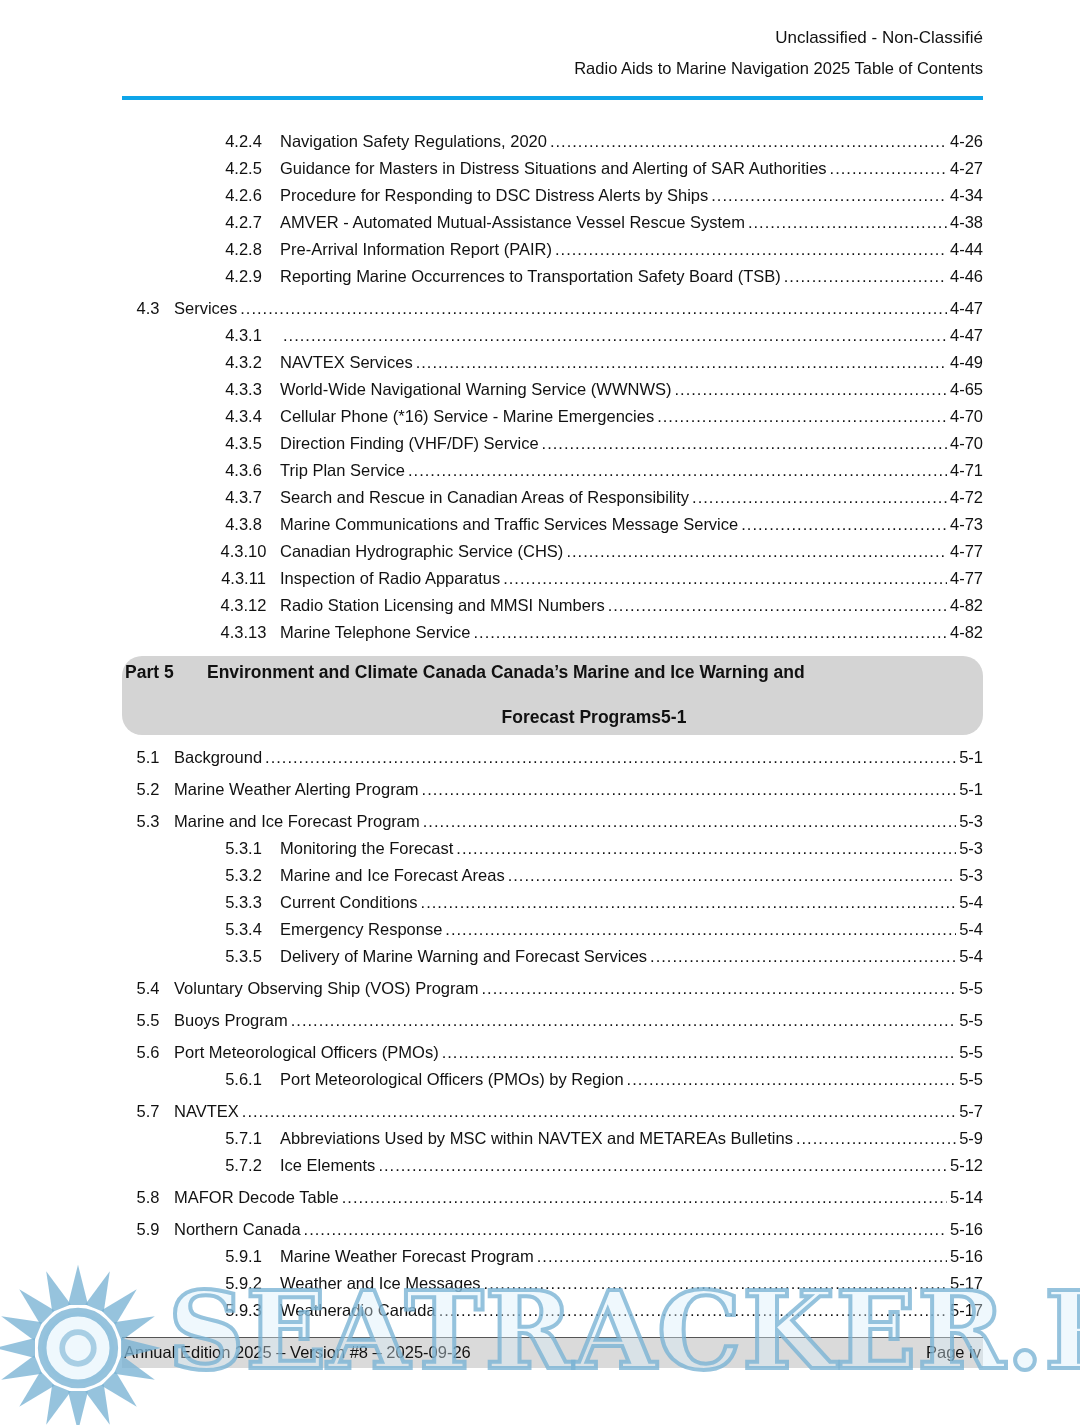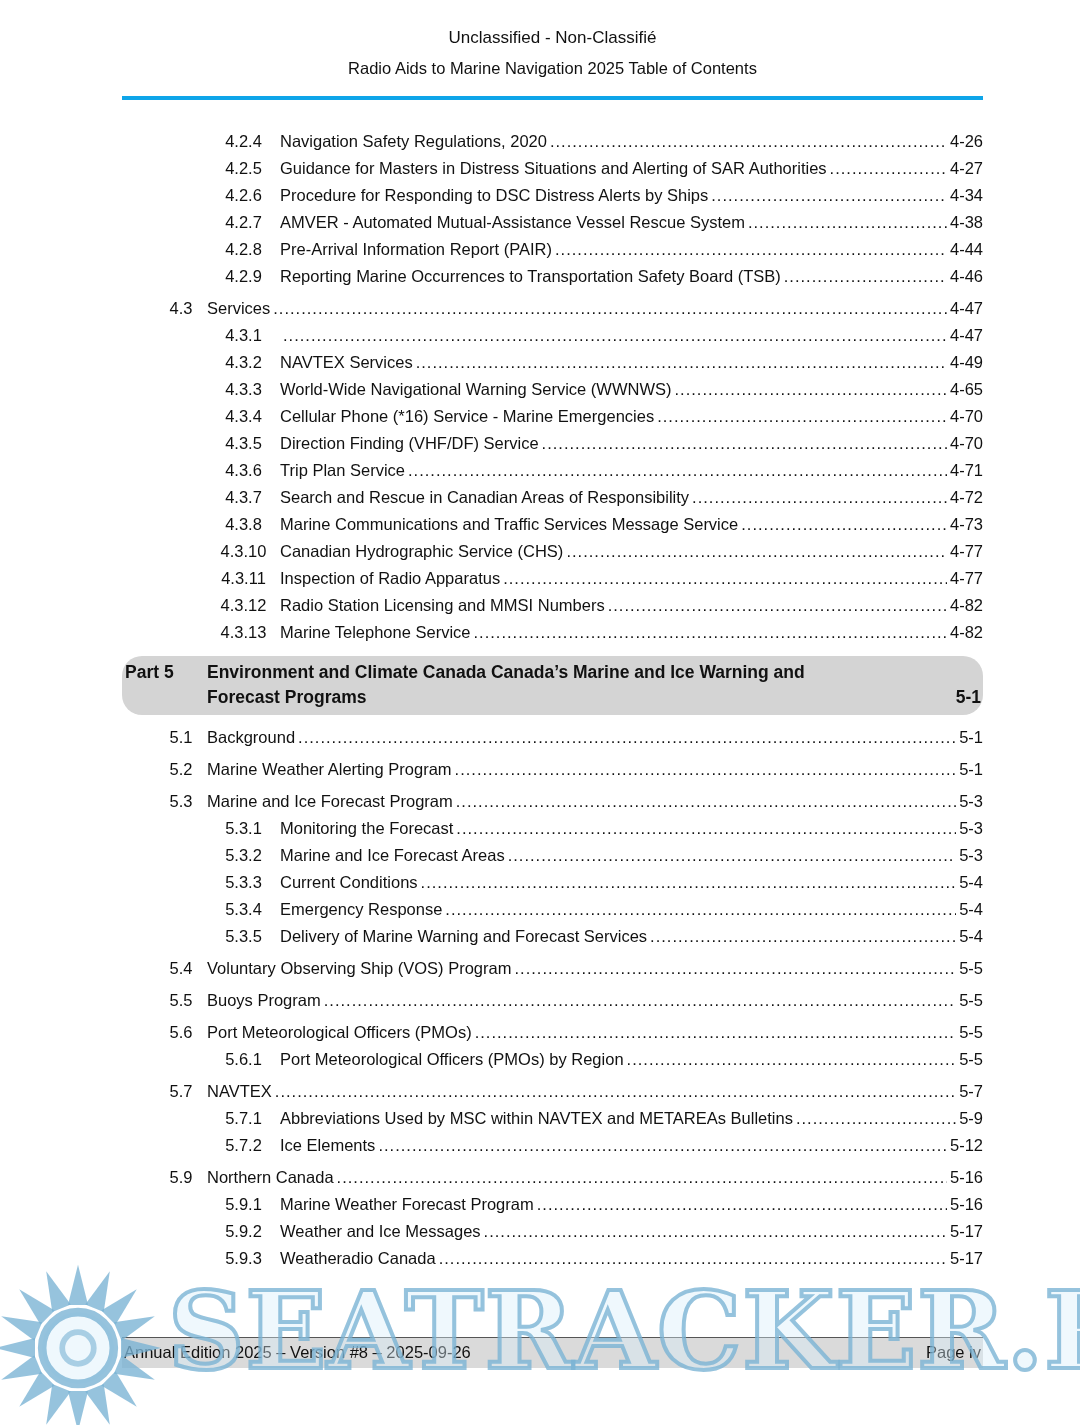--- a/index.html
+++ b/index.html
@@ -7,37 +7,37 @@
     width: 1080px; height: 1425px;
     position: relative;
     background: #ffffff;
     font-family: "Liberation Sans", "DejaVu Sans", sans-serif;
     color: #111;
     overflow: hidden;
   }
   .page-header {
     position: absolute;
     top: 28px; left: 122px; right: 97px;
-    text-align: center;
+    text-align: right;
   }
   .classification { font-size: 17px; margin-bottom: 11px; }
   .doc-title { font-size: 16.5px; padding-bottom: 18px; border-bottom: 4px solid #0ea5e9; }
 
   .content { position: absolute; top: 128px; left: 122px; right: 97px; }
 
   .toc-row {
     display: flex;
     align-items: baseline;
     font-size: 16.5px;
     line-height: 27px;
     text-align: center;
   }
   .toc-row.level-2 { margin-top: 5px; }
   .num { flex: none; }
-  .level-2 .num { margin-left: 33px; width: 52px; }
+  .level-2 .num { width: 52px; }
   .level-3 .num { margin-left: 85px; width: 73px; }
   .title { flex: none; white-space: nowrap; }
   .dots {
     flex: 1 1 0;
     overflow: hidden;
     white-space: nowrap;
     min-width: 10px;
     margin: 0 3px;
   }
   .dots::after {
@@ -52,21 +52,21 @@
     margin-top: 10px;
     margin-bottom: 9px;
     padding: 4px 2px 5px 3px;
     font-weight: bold;
     font-size: 17.5px;
     line-height: 25px;
     border-radius: 20px;
   }
   .part-label { flex: none; width: 82px; }
   .part-body { flex: 1 1 auto; }
-  .part-line2-row { display: flex; justify-content: space-between; }
+  .part-line2-row { display: flex; justify-content: center; margin-top: 20px; }
 
   .footer {
     position: absolute;
     left: 122px; right: 97px;
     top: 1337px;
     border-top: 1px solid #555;
     background: #dadada;
     display: flex;
     justify-content: space-between;
     font-size: 16.5px;
@@ -354,20 +354,26 @@
         <span class="page-num">5-9</span>
       </div>
 
       <div class="toc-row level-3">
         <span class="num">5.7.2</span>
         <span class="title">Ice Elements</span>
         <span class="dots"></span>
         <span class="page-num">5-12</span>
       </div>
 
+      <div class="toc-row level-2">
+        <span class="num">5.8</span>
+        <span class="title">MAFOR Decode Table</span>
+        <span class="dots"></span>
+        <span class="page-num">5-14</span>
+      </div>
 
       <div class="toc-row level-2">
         <span class="num">5.9</span>
         <span class="title">Northern Canada</span>
         <span class="dots"></span>
         <span class="page-num">5-16</span>
       </div>
 
       <div class="toc-row level-3">
         <span class="num">5.9.1</span>

